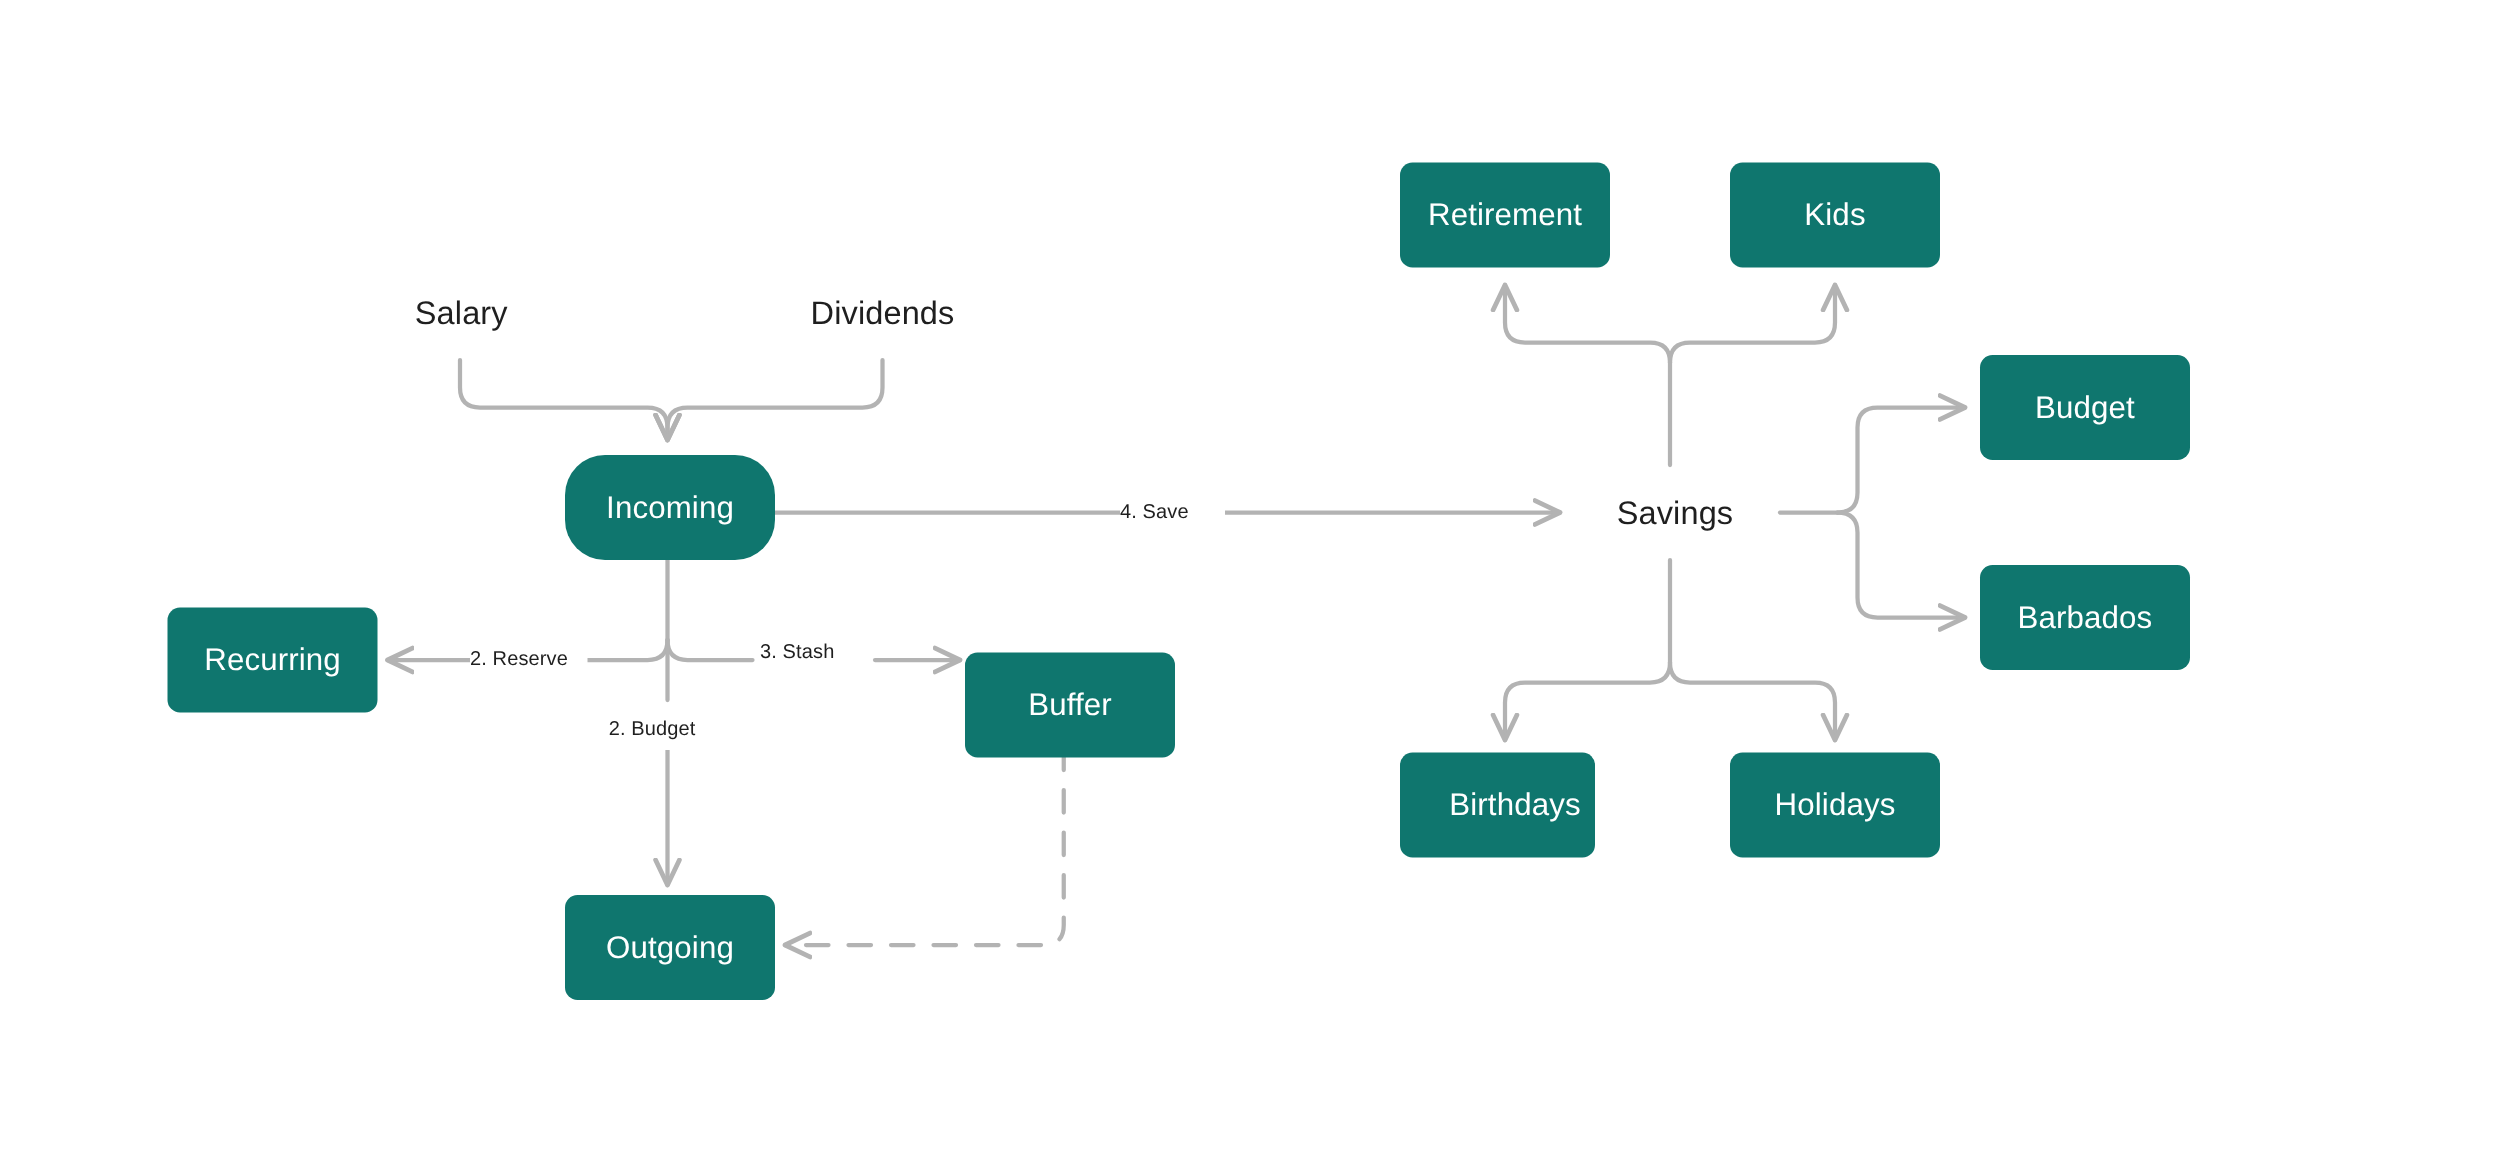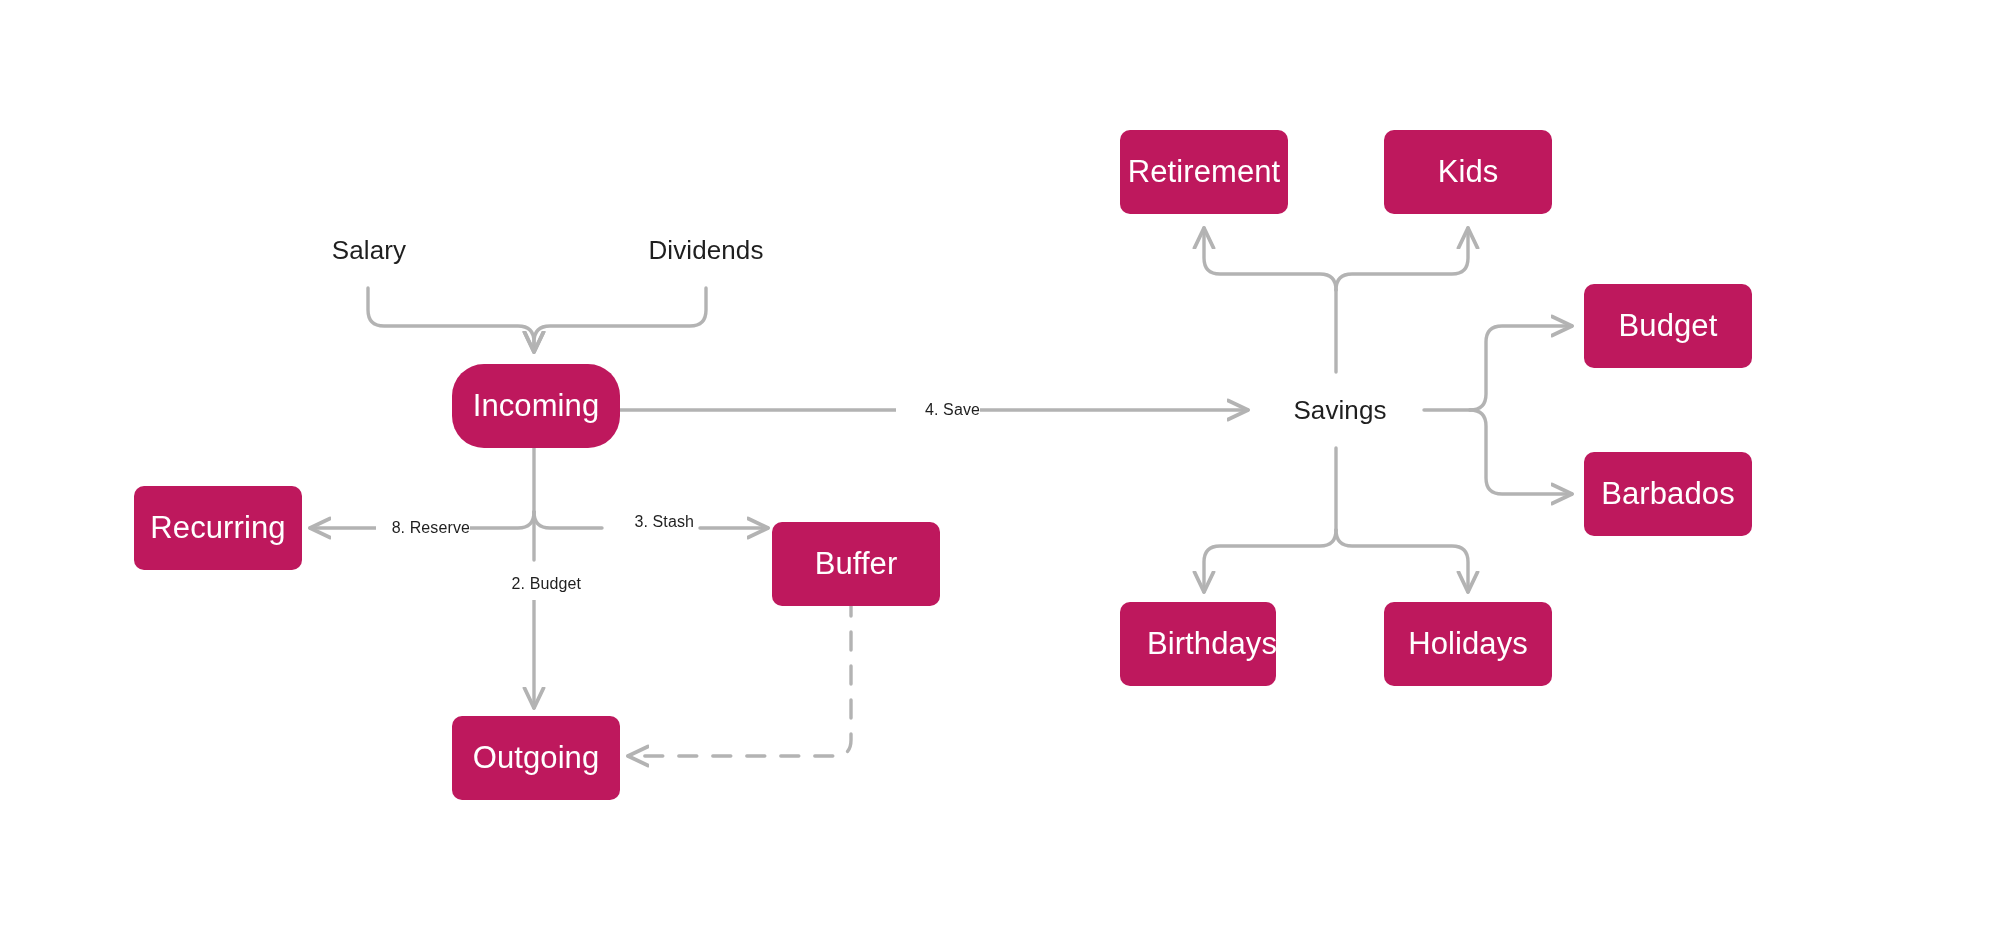--- a/index.html
+++ b/index.html
@@ -27,39 +27,39 @@
     width: 2000px;
     height: 931px;
   }
   .node {
     position: absolute;
     box-sizing: border-box;
     display: flex;
     align-items: center;
     justify-content: center;
     border-radius: 10px;
-    background: #be185d;
+    background: #0f766e;
     color: #ffffff;
-    font-size: 31px;
+    font-size: 25px;
     font-weight: 400;
     letter-spacing: 0.1px;
     white-space: nowrap;
   }
   .node.plain {
     background: transparent;
     color: #1f1f1f;
     border-radius: 0;
     font-size: 26px;
   }
   .edge-label {
     position: absolute;
     box-sizing: border-box;
     display: flex;
     align-items: center;
-    justify-content: flex-end;
+    justify-content: flex-start;
     background: #ffffff;
     color: #1f1f1f;
     font-size: 16px;
     font-weight: 400;
     white-space: nowrap;
     letter-spacing: 0.1px;
   }
 </style>
 </head>
 <body>
@@ -155,21 +155,21 @@
 
   <div class="node" style="left:1120px; top:602px; width:156px; height:84px;padding-left:28px;">
     <span>Birthdays</span>
   </div>
 
   <div class="node" style="left:1384px; top:602px; width:168px; height:84px;">
     <span>Holidays</span>
   </div>
 
   <div class="edge-label" style="left:376px; top:512px; width:94px; height:32px;">
-    <span>8. Reserve</span>
+    <span>2. Reserve</span>
   </div>
 
   <div class="edge-label" style="left:487px; top:568px; width:94px; height:32px;">
     <span>2. Budget</span>
   </div>
 
   <div class="edge-label" style="left:608px; top:506px; width:86px; height:32px;">
     <span>3. Stash</span>
   </div>
 

